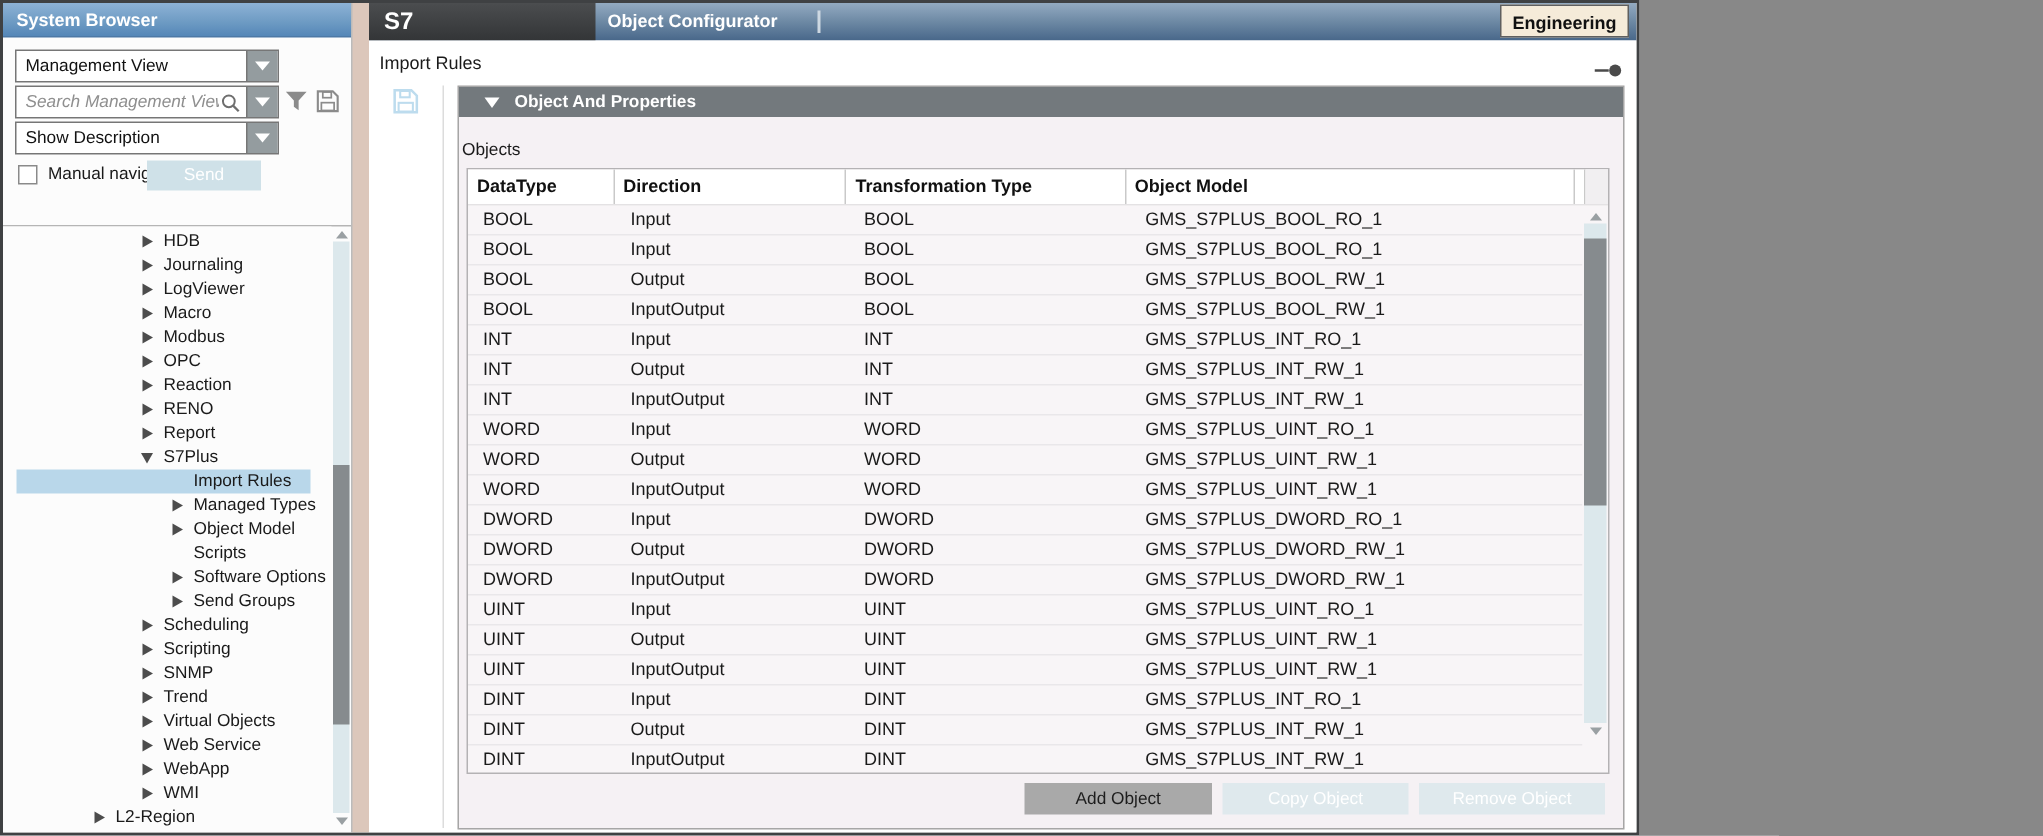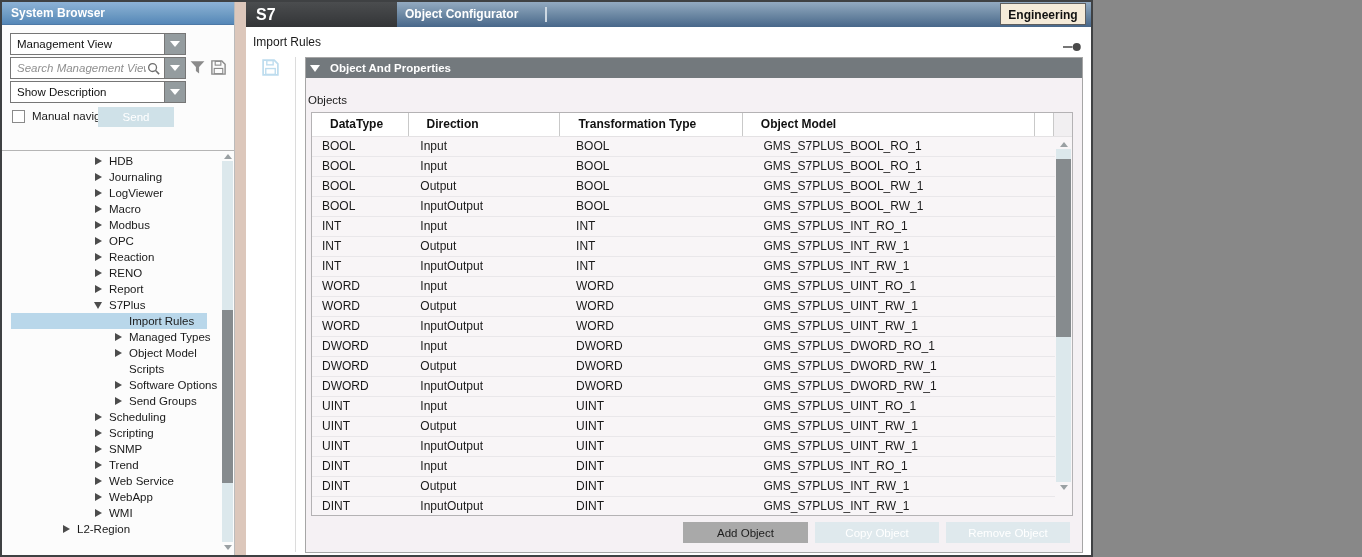--- a/index.html
+++ b/index.html
@@ -60,27 +60,27 @@
     border:1px solid #5f5f5f;font-size:12px;font-weight:600;color:#111;text-align:center;line-height:20px;}
 
   .content{position:absolute;left:0;right:0;top:25px;bottom:0;background:#fff;}
   .breadcrumb{position:absolute;left:7px;top:8px;font-size:12px;color:#1a1a1a;}
   .pin{position:absolute;right:9px;top:15px;width:19px;height:10px;}
   .side-save{position:absolute;left:15px;top:31px;width:19px;height:19px;color:#bddcee;}
   .vsep{position:absolute;left:49px;top:30px;bottom:3px;width:1px;background:#dcdcdc;}
 
   .groupbox{position:absolute;left:59px;right:8px;top:30px;bottom:2px;background:var(--group-bg);border:1px solid #a6a6a6;}
   .group-header{height:20px;line-height:20px;background:var(--group-header);color:#fff;font-size:11.5px;font-weight:600;
-    display:flex;align-items:center;padding-left:4px;}
+    display:flex;align-items:center;padding-left:17px;}
   .group-header .tri{width:0;height:0;border-left:5px solid transparent;border-right:5px solid transparent;border-top:7px solid #fff;margin-right:10px;}
   .objects-label{position:absolute;left:2px;top:36px;font-size:11.5px;color:#1a1a1a;}
 
   .table{position:absolute;left:5px;right:9px;top:54px;height:404px;background:var(--table-bg);border:1px solid #b4b2b4;}
   .thead{position:absolute;left:0;right:0;top:0;height:24px;background:#fff;display:flex;border-bottom:1px solid #e4e2e4;}
-  .th{line-height:23px;padding-left:18px;font-size:12px;font-weight:bold;color:#111;border-right:1px solid #c9c9c9;white-space:nowrap;overflow:hidden;}
+  .th{line-height:23px;padding-left:6px;font-size:12px;font-weight:bold;color:#111;border-right:1px solid #c9c9c9;white-space:nowrap;overflow:hidden;}
   .th.filler{flex:1;} .th.cap{width:16px;border-right:0;background:#f1eff1;}
   .c0{width:113px;} .c1{width:180px;} .c2{width:217px;} .c3{width:350px;}
   .tbody{position:absolute;left:0;right:17px;top:24px;bottom:0;overflow:hidden;}
   .trow{height:20px;display:flex;border-bottom:1px solid #e9e7ea;}
   .td{line-height:19px;padding-left:10px;font-size:12px;color:#1a1a1a;white-space:nowrap;overflow:hidden;}
   .table-scroll{right:1px;width:15px;top:26px;height:353px;}
   .table-scroll .track{background:var(--scroll-track);}
 
   .btn-row{position:absolute;right:12px;bottom:9px;display:flex;gap:7px;}
   .obj-btn{height:21px;border:0;font-size:11.5px;text-align:center;}
@@ -223,20 +223,24 @@
         <div class="tree-row">
           <span class="tree-arrow collapsed" style="margin-left: 82px;"></span>
           <span class="tree-label">SNMP</span>
         </div>
         <div class="tree-row">
           <span class="tree-arrow collapsed" style="margin-left: 82px;"></span>
           <span class="tree-label">Trend</span>
         </div>
         <div class="tree-row">
           <span class="tree-arrow collapsed" style="margin-left: 82px;"></span>
+          <span class="tree-label">Virtual Objects</span>
+        </div>
+        <div class="tree-row">
+          <span class="tree-arrow collapsed" style="margin-left: 82px;"></span>
           <span class="tree-label">Web Service</span>
         </div>
         <div class="tree-row">
           <span class="tree-arrow collapsed" style="margin-left: 82px;"></span>
           <span class="tree-label">WebApp</span>
         </div>
         <div class="tree-row">
           <span class="tree-arrow collapsed" style="margin-left: 82px;"></span>
           <span class="tree-label">WMI</span>
         </div>

